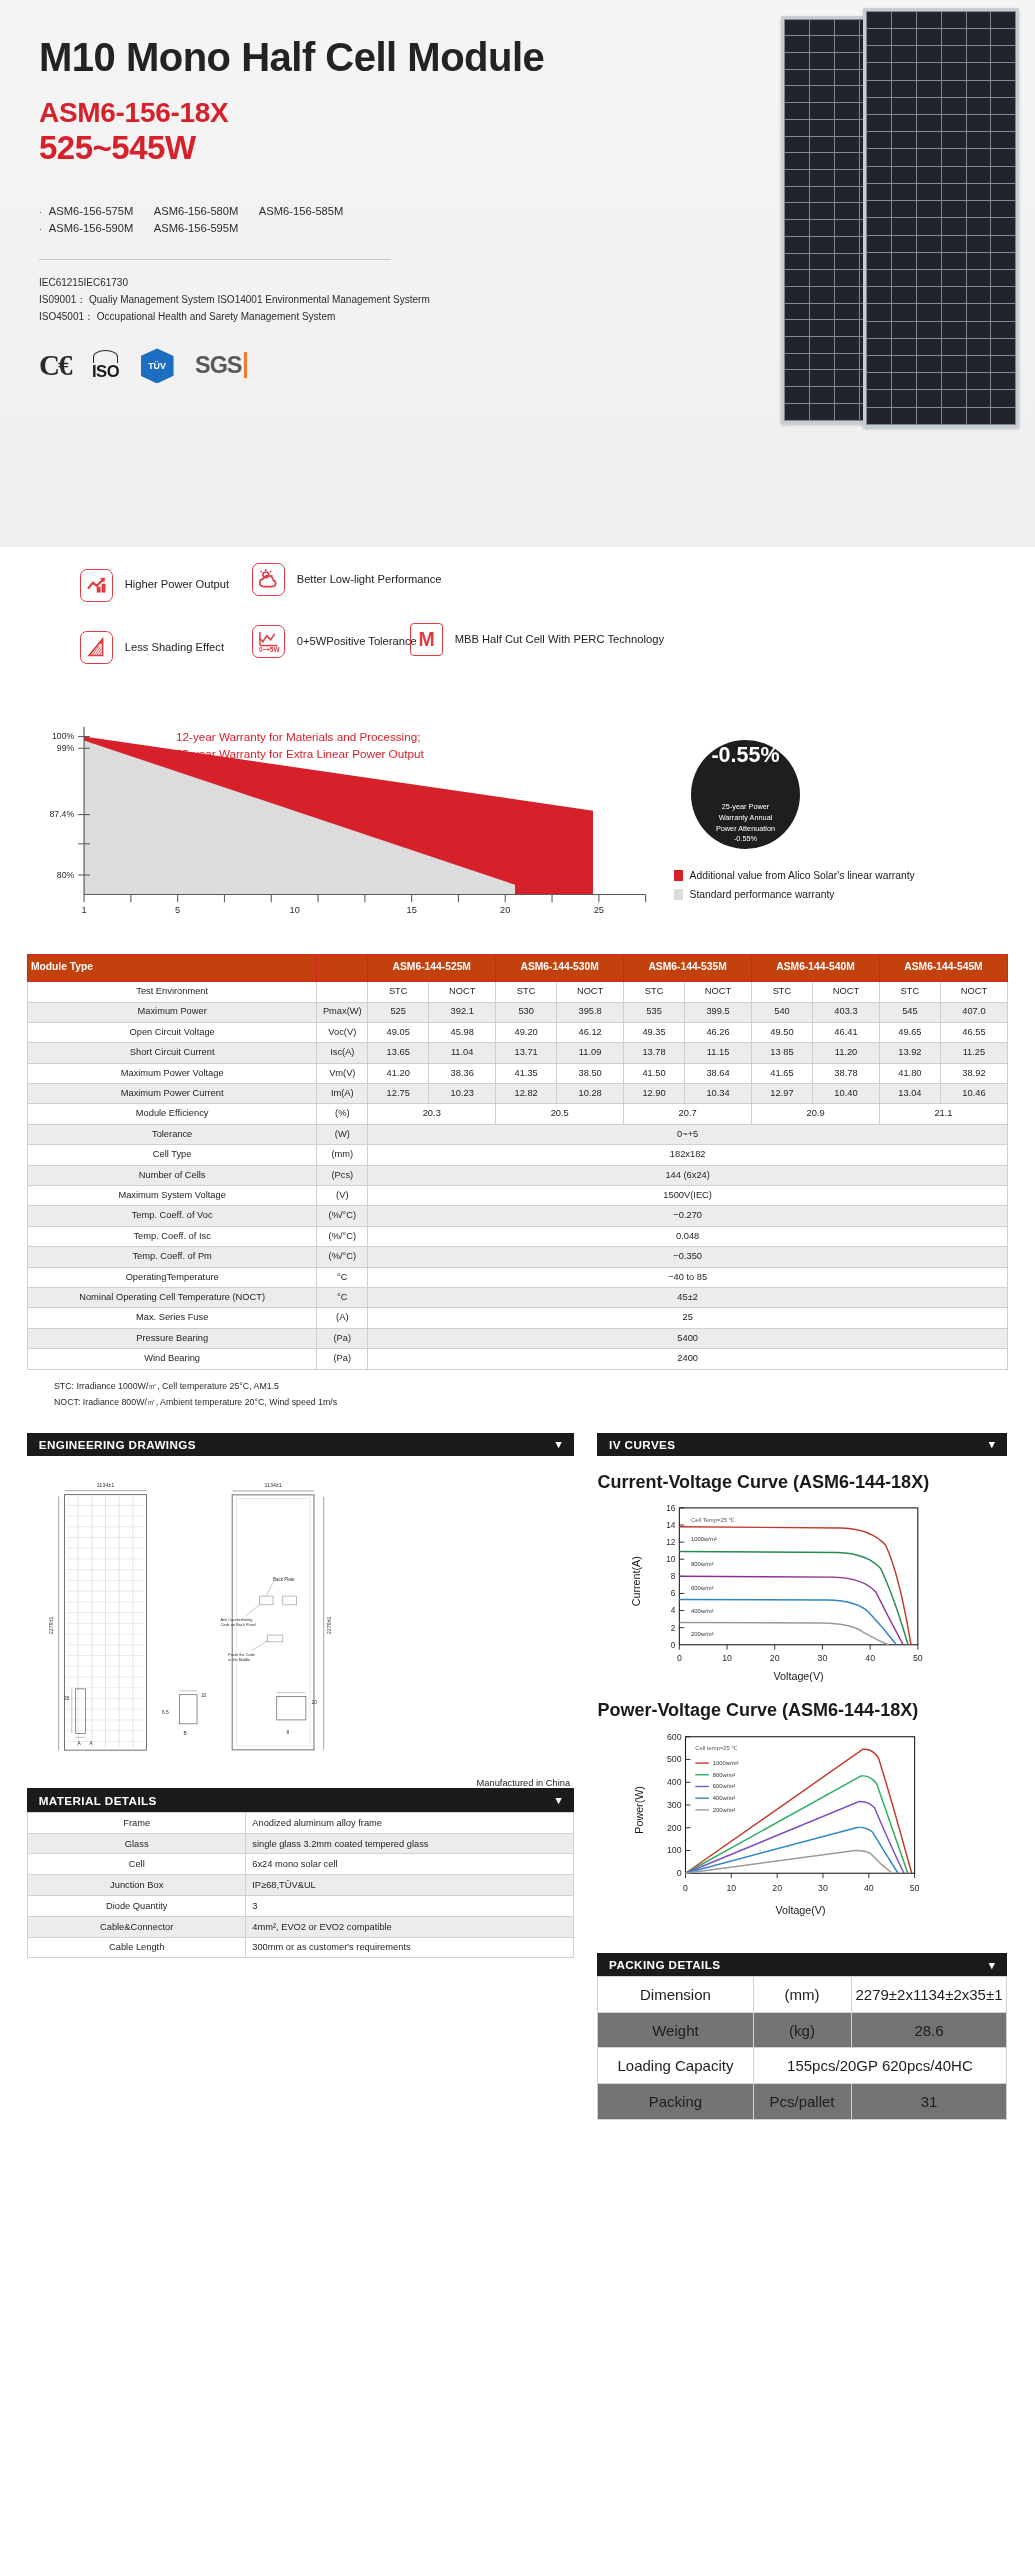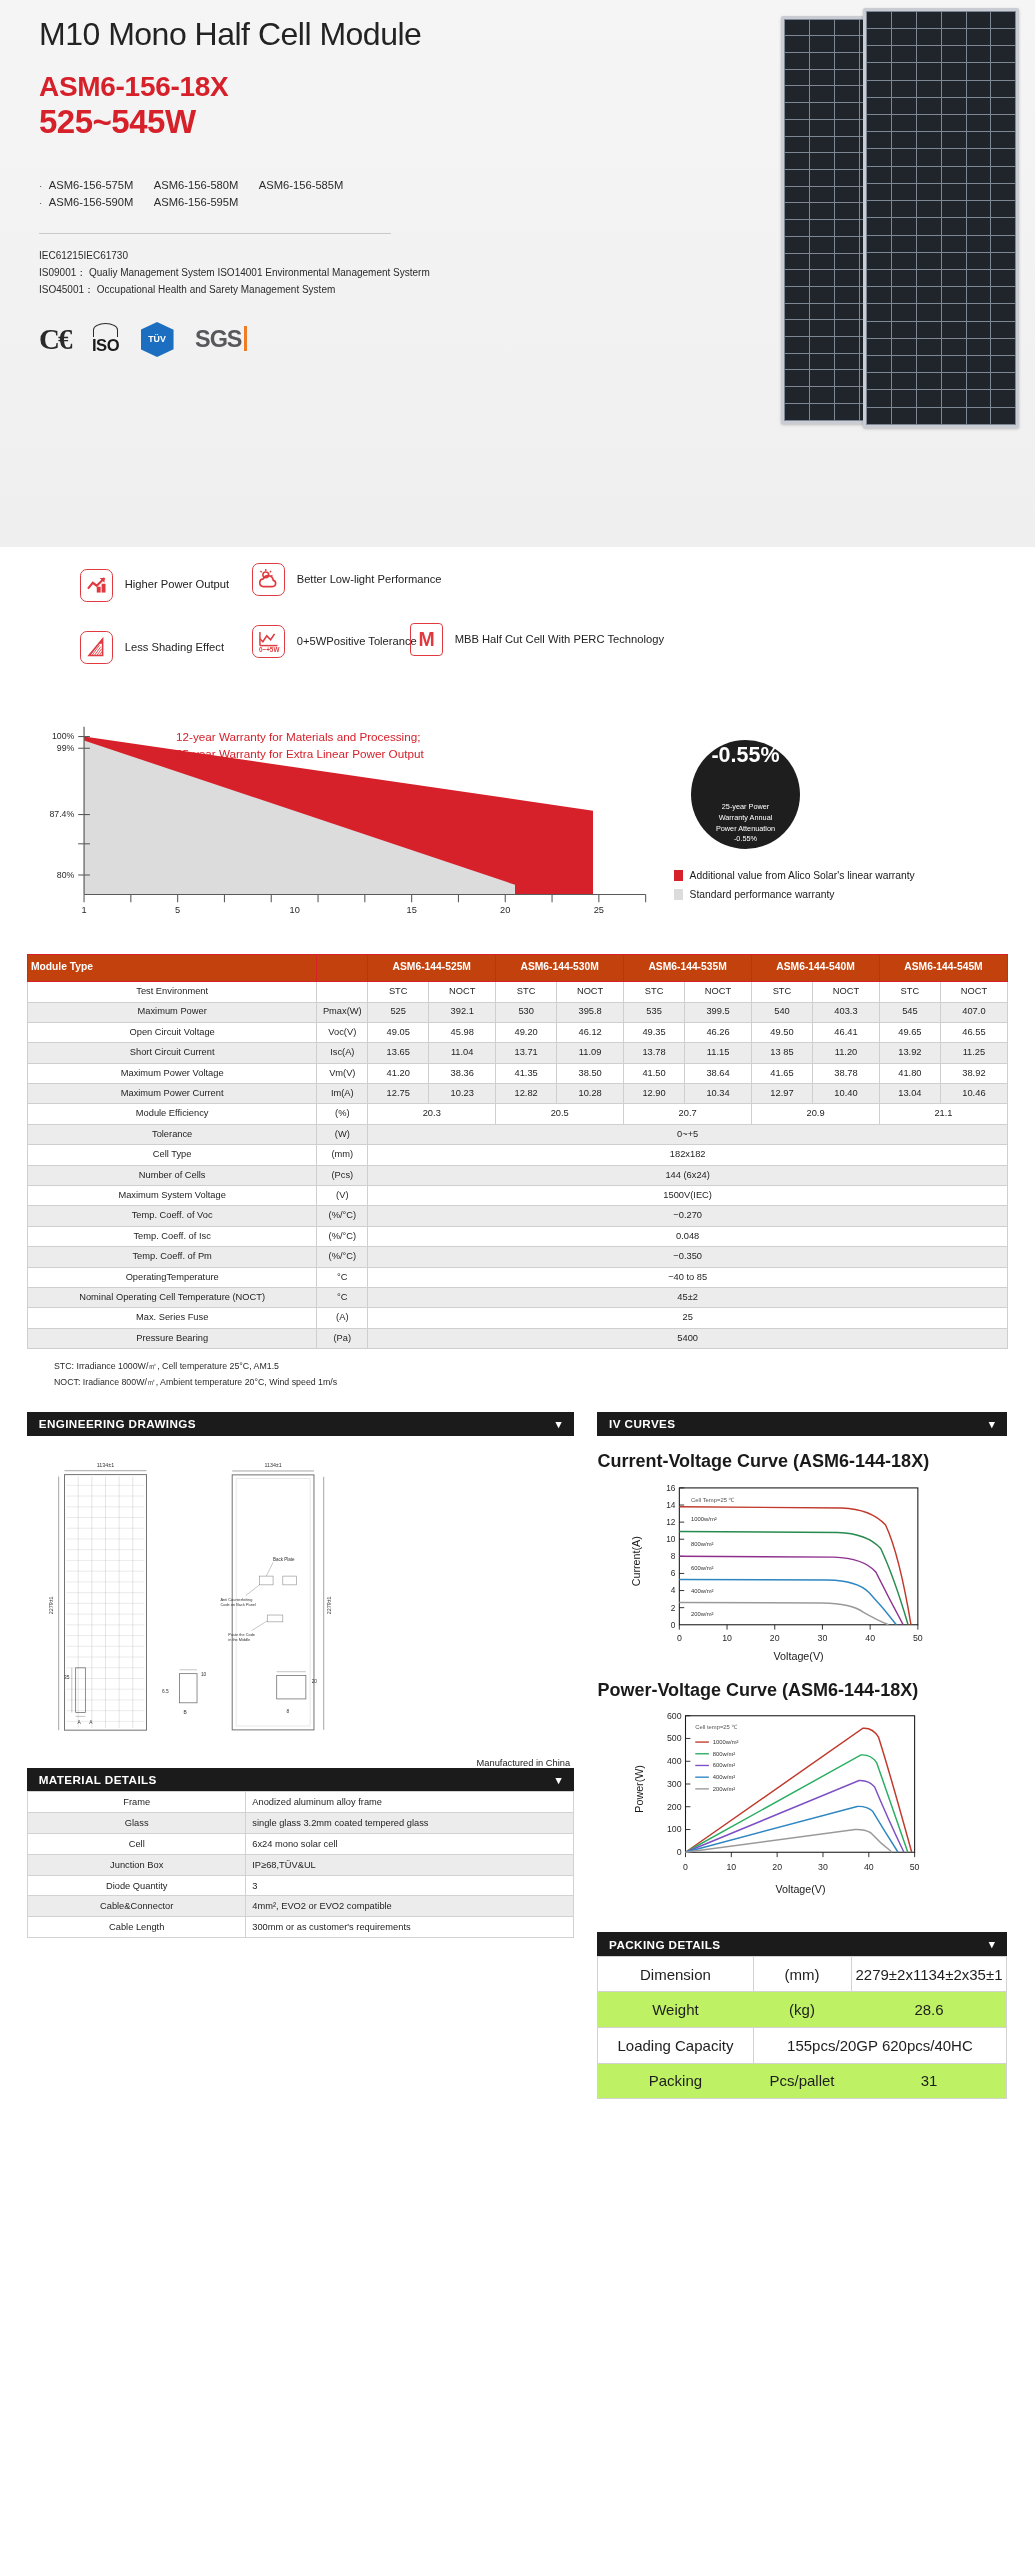--- a/index.html
+++ b/index.html
@@ -13,22 +13,22 @@
   .page { position: relative; width: 1035px; }
 
   
   .hero {
     position: relative;
     height: 547px;
     background: linear-gradient(180deg,#f5f5f5 0%,#f2f2f2 55%,#efefef 100%);
   }
   .hero-left { position: absolute; left: 39px; top: 17.6px; width: 605px; }
   .hero-title {
-    font-size: 32px; font-weight: normal; letter-spacing: -0.5px;
-    color: #232323; line-height: 1.05;
+    font-size: 40px; font-weight: bold; letter-spacing: -0.5px;
+    color: #232323; line-height: 1.05; margin-top: 18px;
   }
   .hero-model {
     margin-top: 21.5px; font-size: 28px; font-weight: bold;
     color: #d6202a; line-height: 1.0; letter-spacing: -0.3px;
   }
   .hero-watt {
     margin-top: 3.9px; font-size: 33px; font-weight: bold;
     color: #d6202a; line-height: 1.0; letter-spacing: -0.5px;
   }
   .sku-block { margin-top: 39px; }
@@ -147,21 +147,21 @@
 
   .mfg-note { text-align: right; font-size: 9.3px; color: #222; padding-right: 3.9px; margin-top: 5.9px; }
 
   table.kv { width: 100%; border-collapse: collapse; font-size: 9.3px; }
   table.kv td { border: 1px solid #d2d2d2; padding: 4.9px 5.9px; color: #1e1e1e; }
   table.kv td.k { width: 40%; text-align: center; }
   table.kv tr.alt td { background: #ececec; }
 
   table.pk { width: 100%; border-collapse: collapse; font-size: 15px; }
   table.pk td { border: 1px solid #d2d2d2; padding: 8.8px 3.9px; text-align: center; color: #1e1e1e; }
-  table.pk tr.alt td { background: #bef264; }
+  table.pk tr.alt td { background: #737373; }
 
   
   .ivtitle { text-align: left; font-size: 18px; font-weight: bold; margin: 15.6px 0 5.9px 0; color: #1a1a1a; }
 </style>
 </head>
 <body>
 
 <div class="page">
 
   <div class="hero">
@@ -745,20 +745,25 @@
           </tr>
           <tr>
             <td class="rowlabel">Max. Series Fuse</td>
             <td class="unit">(A)</td>
             <td colspan="10">25</td>
           </tr>
           <tr class="alt">
             <td class="rowlabel">Pressure Bearing</td>
             <td class="unit">(Pa)</td>
             <td colspan="10">5400</td>
+          </tr>
+          <tr>
+            <td class="rowlabel">Wind Bearing</td>
+            <td class="unit">(Pa)</td>
+            <td colspan="10">2400</td>
           </tr>
         </tbody>
     </table>
 
     <div class="spec-foot">
       <div>STC: Irradiance 1000W/㎡, Cell temperature 25°C, AM1.5</div>
       <div>NOCT: Iradiance 800W/㎡, Ambient temperature 20°C, Wind speed 1m/s</div>
     </div>
   </div>
 

